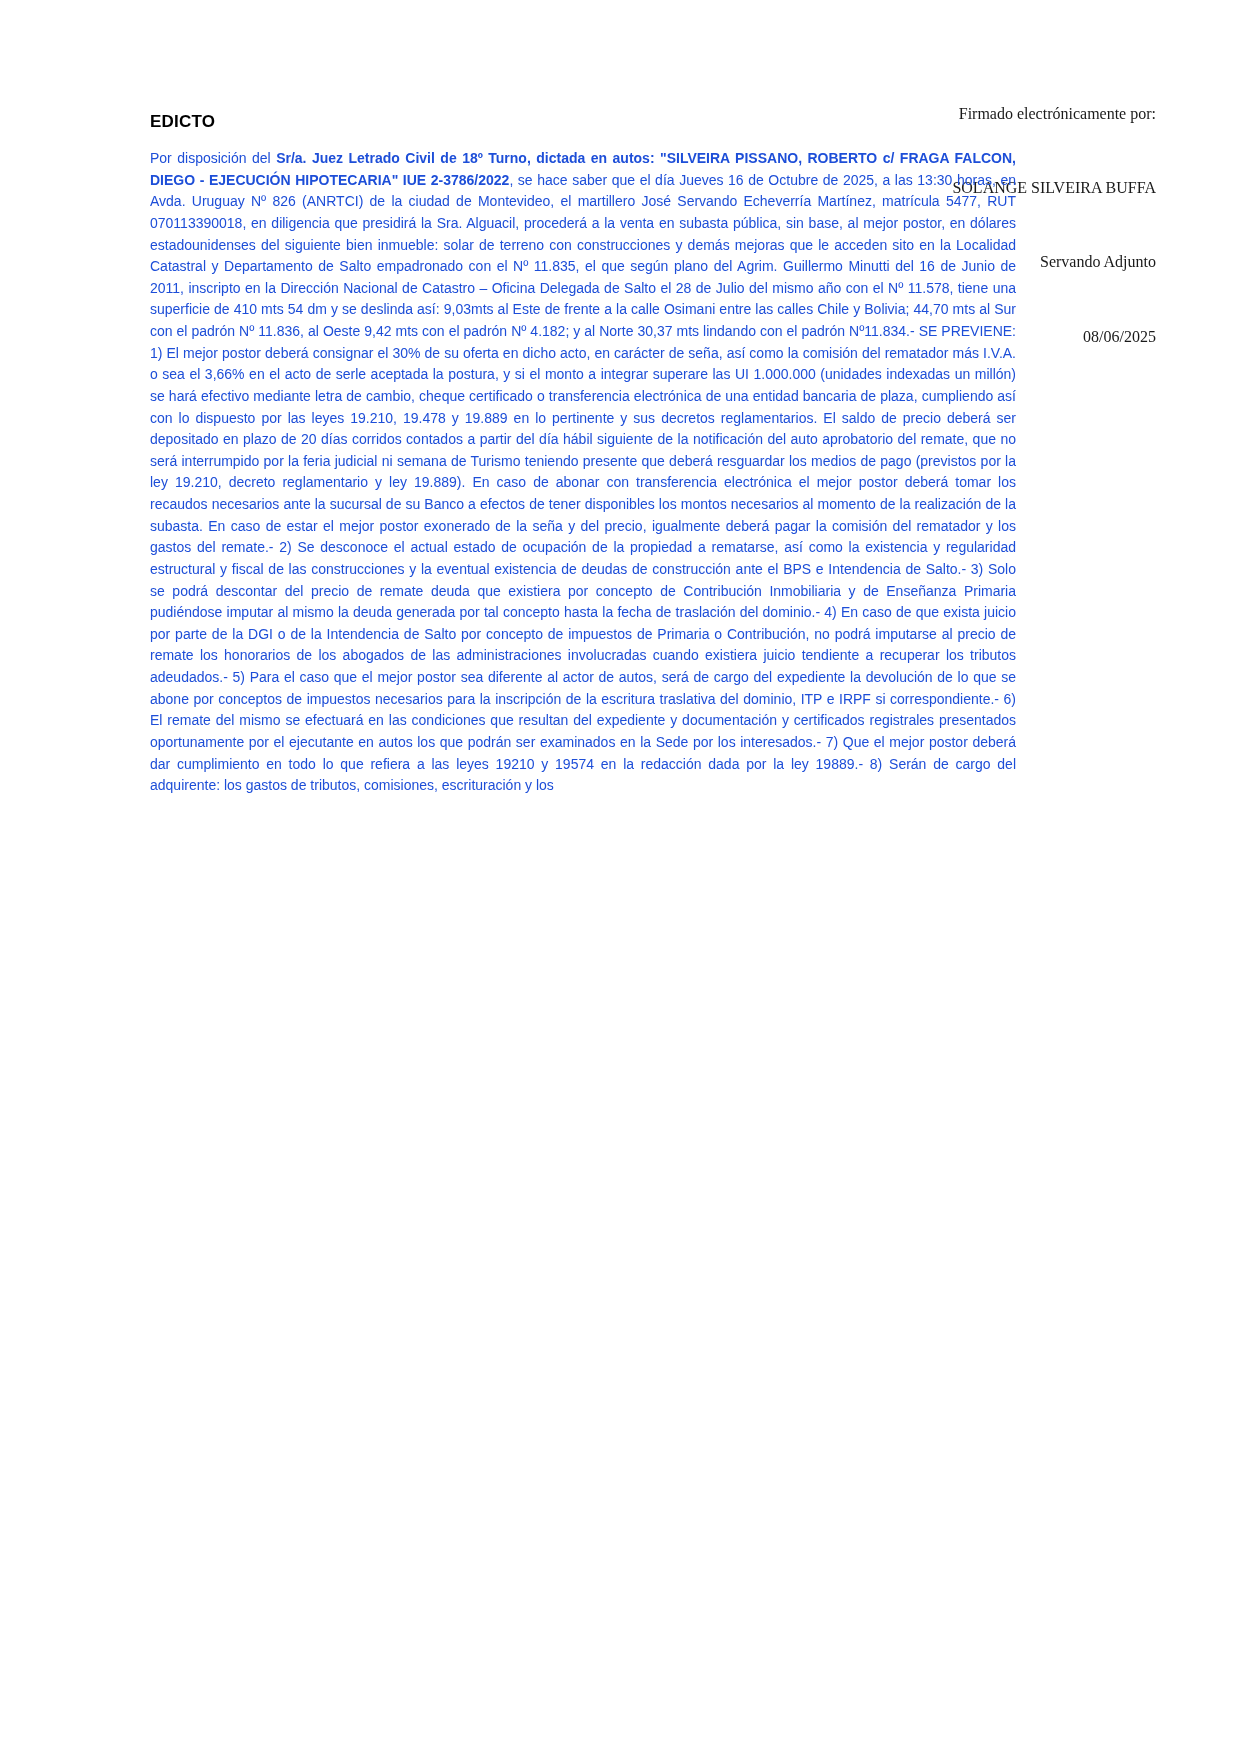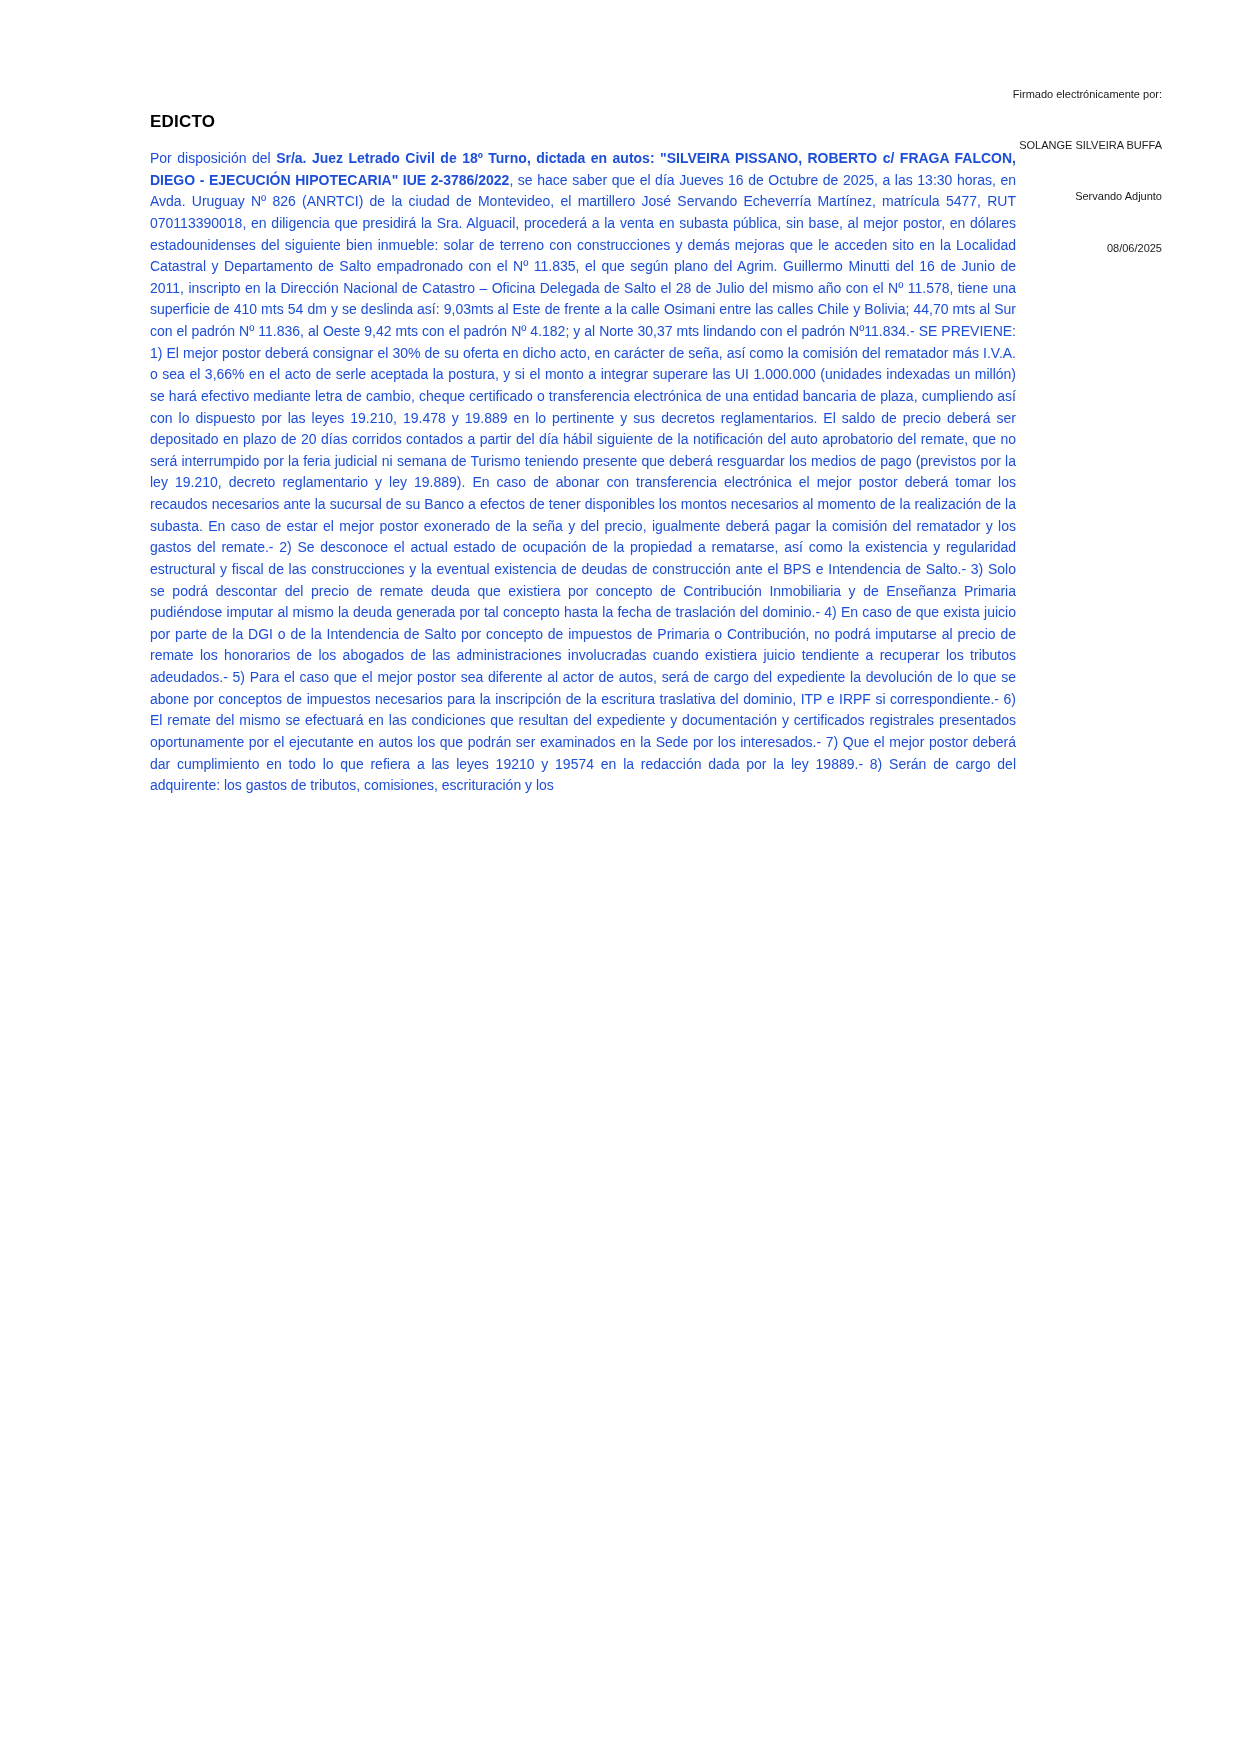--- a/index.html
+++ b/index.html
@@ -17,24 +17,24 @@
   }
   .page {
     position: relative;
     width: 1240px;
     height: 1755px;
     box-sizing: border-box;
   }
   .signature-block {
     position: absolute;
     top: 52px;
-    right: 78px;
+    right: 84px;
     text-align: right;
-    font-family: Liberation Sans, sans-serif;
-    font-size: 11px;
+    font-family: Liberation Serif, serif;
+    font-size: 16px;
     line-height: 1.55;
     color: #1a1a1a;
     white-space: pre;
   }
   .signature-block div {
     display: block;
   }
   .doc-title {
     position: absolute;
     top: 112px;

